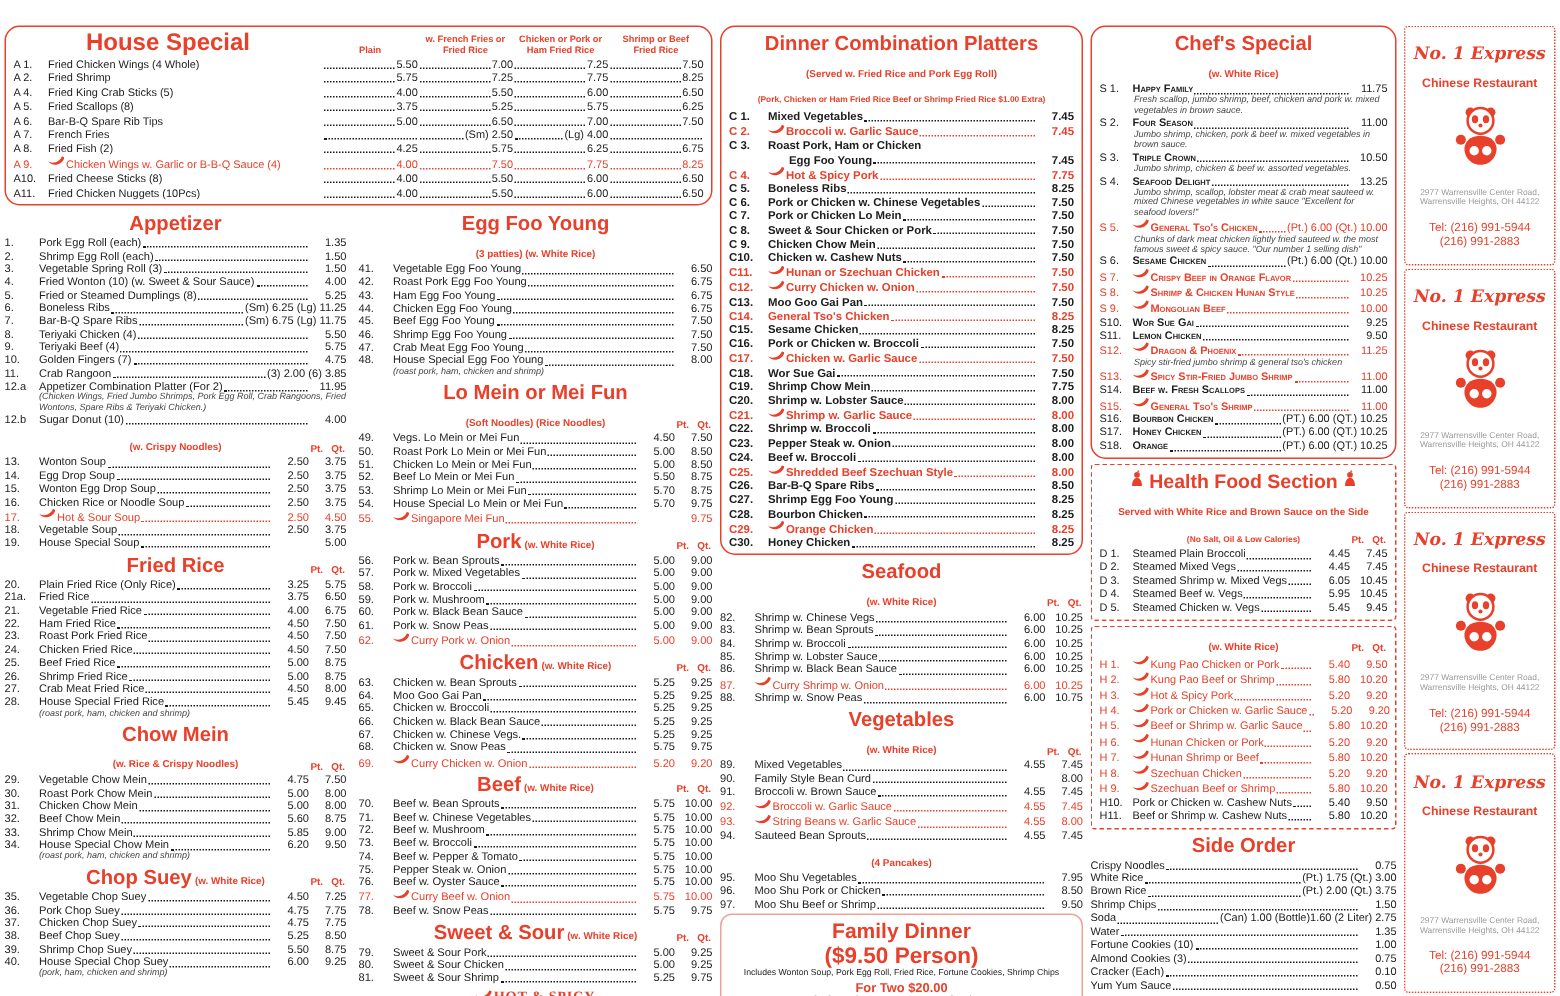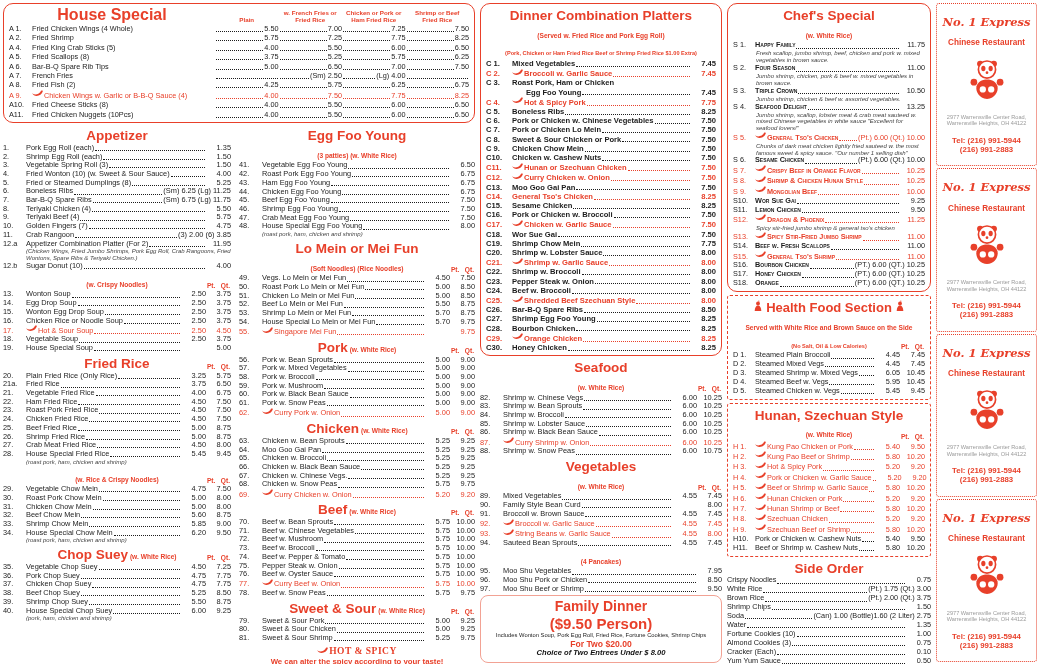--- a/index.html
+++ b/index.html
@@ -1,18 +1,18 @@
 <!DOCTYPE html>
 <html><head>
 <meta charset="utf-8">
 <style>
   :root{ --red:#e8402a; }
   html,body{margin:0;padding:0;background:#fff;}
   body{width:1040px;height:664px;font-family:"Liberation Sans",sans-serif;overflow:hidden;}
-  .page{display:flex;gap:5px;box-sizing:border-box;width:1040px;height:664px;padding:3px 3px 2px;}
+  .page{display:flex;gap:5px;box-sizing:border-box;width:1040px;height:664px;padding:17px 3px 2px;}
   .col{flex:none;}
   .col-left{width:472px;}
   .col-mid{width:242px;}
   .col-chef{width:204px;}
   .col-brand{flex:1;display:flex;flex-direction:column;}
   .twocol{display:flex;gap:8px;}
   .twocol .c1{width:228px;flex:none;}
   .twocol .c2{flex:1;min-width:0;}
   .box{border:1.6px solid var(--red);border-radius:10px;padding:2px 5px 3px;margin-bottom:3px;}
   .dash{border-style:dashed;border-width:1.4px;border-radius:3px;}
@@ -60,21 +60,21 @@
   
   .hotspicy{text-align:center;margin-top:3px;color:var(--red);}
   .hs1{font-size:9.5px;font-weight:700;font-family:"Liberation Serif",serif;letter-spacing:.5px;}
   .hs2{font-size:7.8px;font-weight:700;margin-top:1px;}
   
   .brand-block{flex:1;border:1.5px dotted var(--red);border-radius:3px;margin-bottom:2px;display:flex;flex-direction:column;align-items:center;justify-content:space-evenly;text-align:center;padding:2px 1px;}
   .brand-block:last-child{margin-bottom:0;}
   .script{font-family:"DejaVu Serif",serif;font-style:italic;font-weight:700;color:var(--red);font-size:11.5px;white-space:nowrap;}
   .bsub{font-size:8.2px;font-weight:700;color:var(--red);white-space:nowrap;}
   .addr{font-size:5.6px;color:#9a9a9a;line-height:6.4px;}
-  .tel{font-size:7.8px;font-weight:700;color:var(--red);line-height:9px;white-space:nowrap;}
+  .tel{font-size:7.8px;font-weight:400;color:var(--red);line-height:9px;white-space:nowrap;}
   .mascot{margin:0 3px;}
   .hf-title .stitle{font-size:13px;}
 </style>
 </head>
 <body>
 
 <div class="page">
   <div class="col col-left">
     <div class="box" id="house-special">
         <div class="hs-head">
@@ -515,20 +515,21 @@
             <div class="item">
               <span class="num">28.</span>
               <span class="nm">House Special Fried Rice</span>
               <span class="ldr"></span>
               <span class="pw">5.45</span>
               <span class="pw">9.45</span>
             </div>
             <div class="note">(roast pork, ham, chicken and shrimp)</div>
           </div>
         <div class="sec">
+            <div class="trow"><span class="stitle">Chow Mein</span></div>
             <div class="subrow"><span class="ssub">(w. Rice &amp; Crispy Noodles)</span><span class="cols">Pt.   Qt.</span></div>
             <div class="item">
               <span class="num">29.</span>
               <span class="nm">Vegetable Chow Mein</span>
               <span class="ldr"></span>
               <span class="pw">4.75</span>
               <span class="pw">7.50</span>
             </div>
             <div class="item">
               <span class="num">30.</span>
@@ -1471,21 +1472,20 @@
         </div>
         <div class="item">
           <span class="num">D 5.</span>
           <span class="nm">Steamed Chicken w. Vegs</span>
           <span class="ldr"></span>
           <span class="pw">5.45</span>
           <span class="pw">9.45</span>
         </div>
       </div>
     <div class="box dash hf">
-        <div class="trow"><span class="stitle">Hunan, Szechuan Style</span></div>
         <div class="subrow"><span class="ssub">(w. White Rice)</span><span class="cols">Pt.   Qt.</span></div>
         <div class="item red">
           <span class="num">H 1.</span>
           <span class="chili"><svg viewBox="0 0 18 10" width="11" height="6.5">
               <path d="M17.6 2.1c.3-.9-.5-1.7-1.3-1.3-.3-.6-1.2-.6-1.5.1C13.4 4.6 9.4 7 5 7 3 7 1.4 6.3.1 5.1c1.5 2.7 4.4 4.2 7.4 4.2 4.7 0 8.7-3 10.1-7.2z" fill="currentColor"></path>
             </svg></span>
           <span class="nm">Kung Pao Chicken or Pork</span>
           <span class="ldr"></span>
           <span class="pw">5.40</span>
           <span class="pw">9.50</span>

